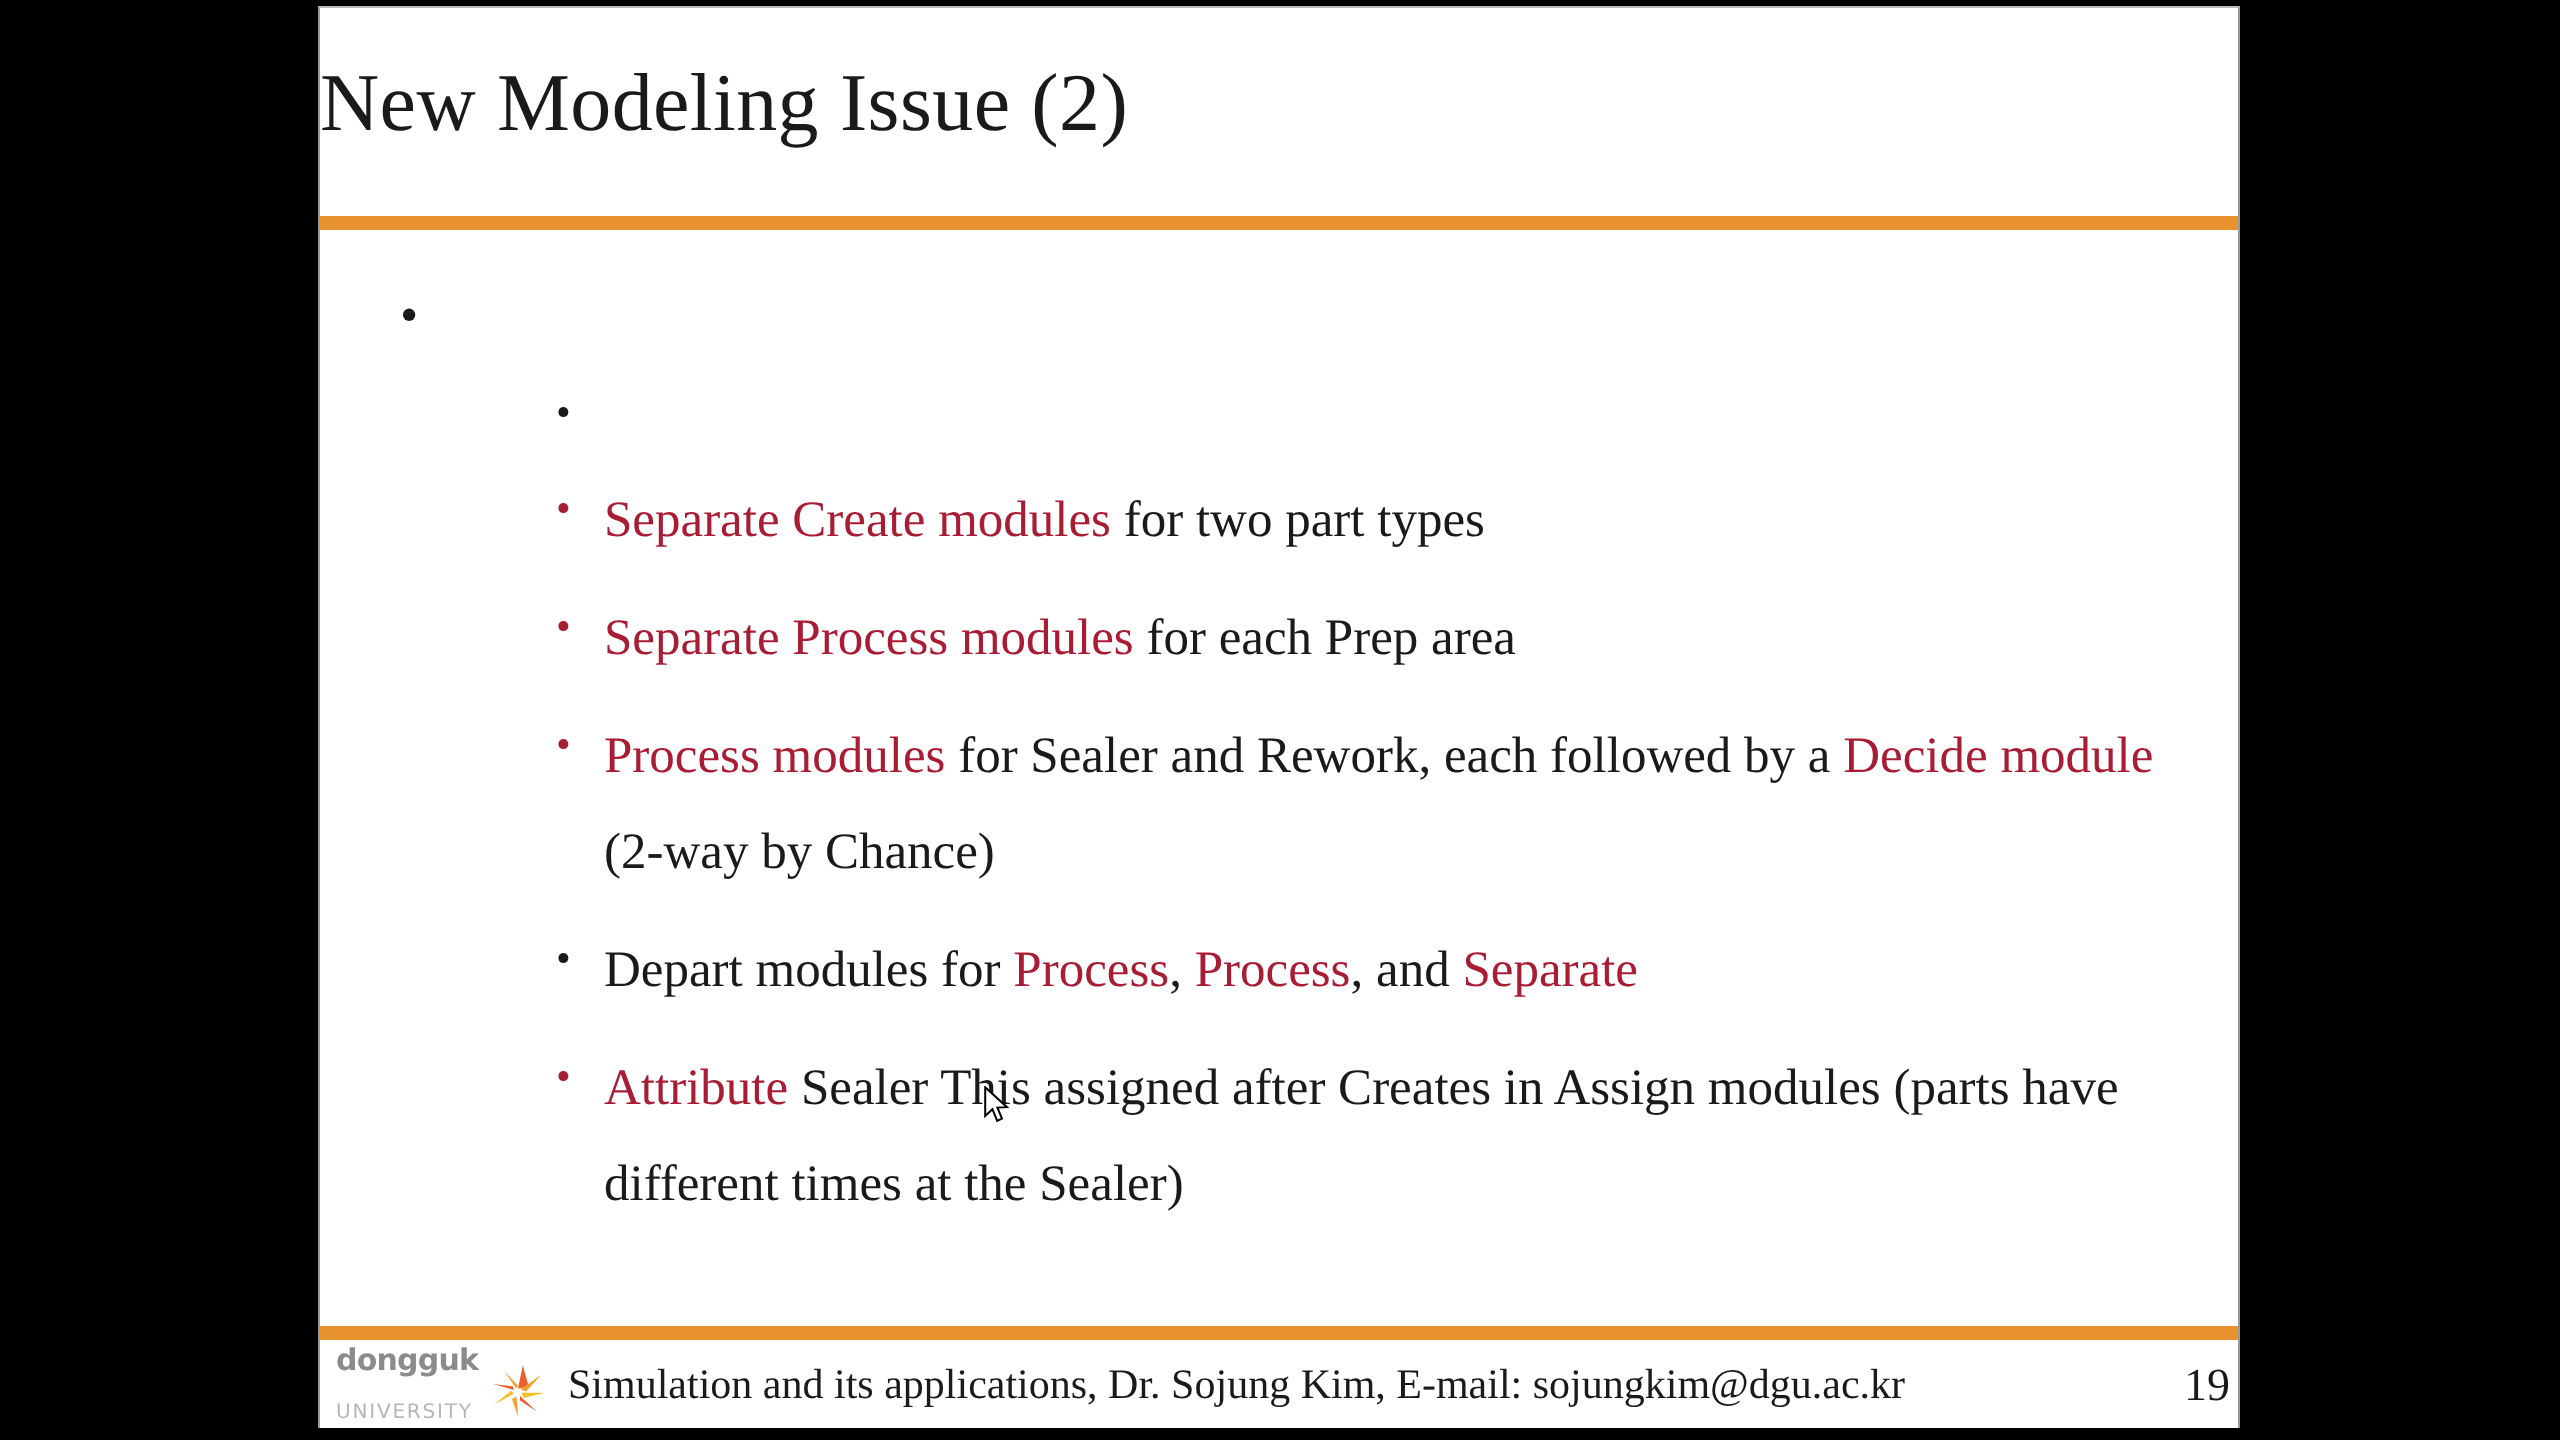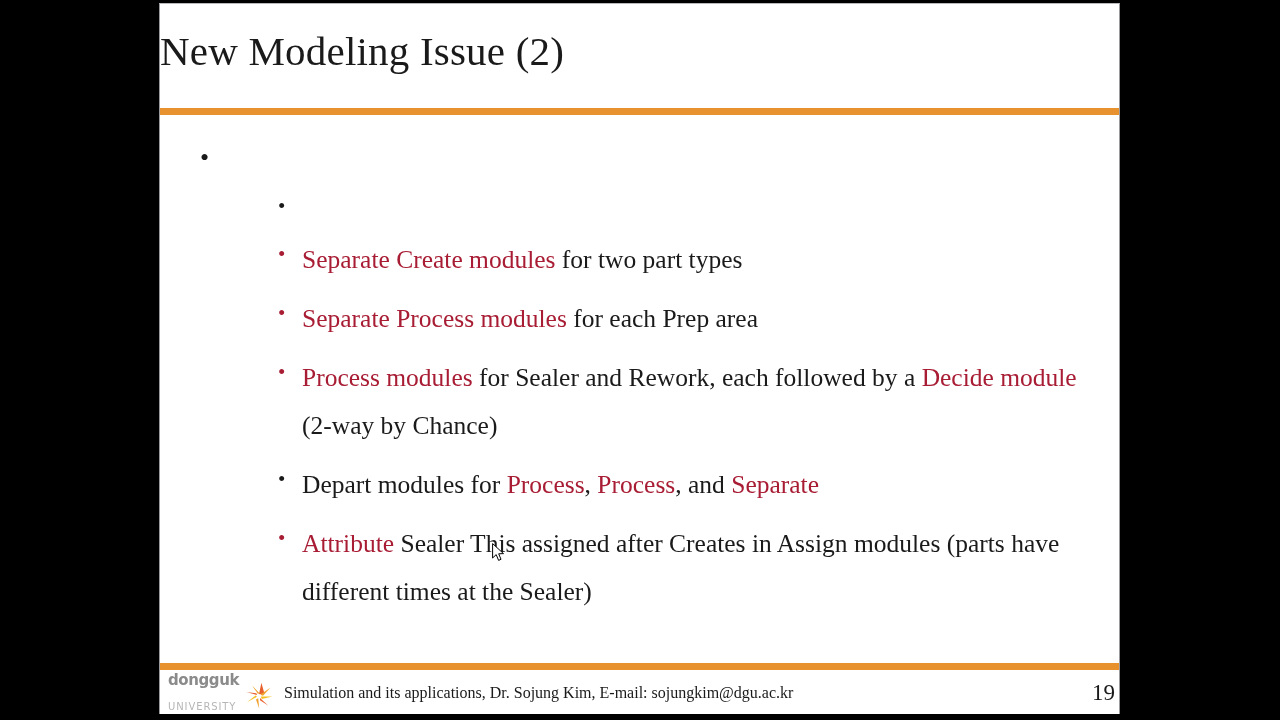--- a/index.html
+++ b/index.html
@@ -163,21 +163,21 @@
     position: relative;
   }
 
   .footer-text {
     position: absolute;
     left: 124px;
     top: 0;
     height: 45px;
     display: flex;
     align-items: center;
-    font-size: 16px;
+    font-size: 21px;
     color: #1a1a1a;
     white-space: nowrap;
   }
   .page-number {
     position: absolute;
     right: 4px;
     top: 0;
     height: 45px;
     display: flex;
     align-items: center;

